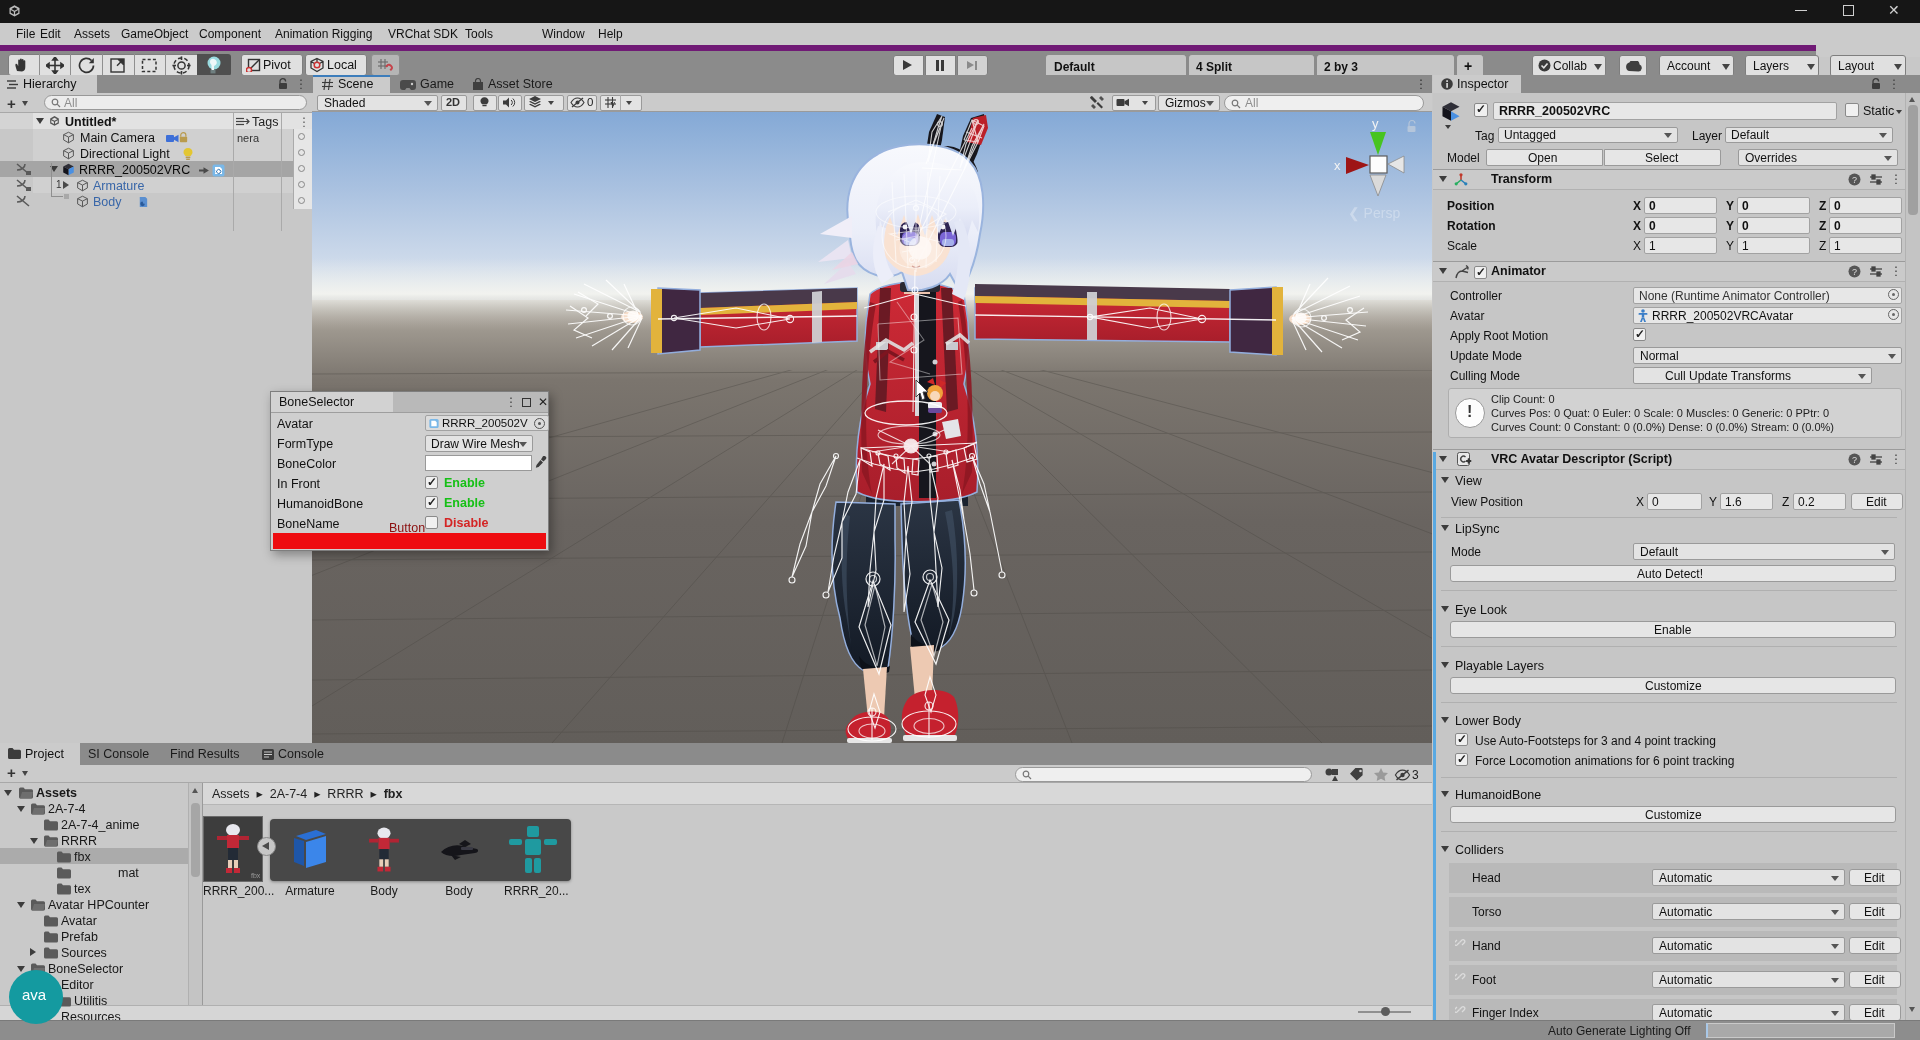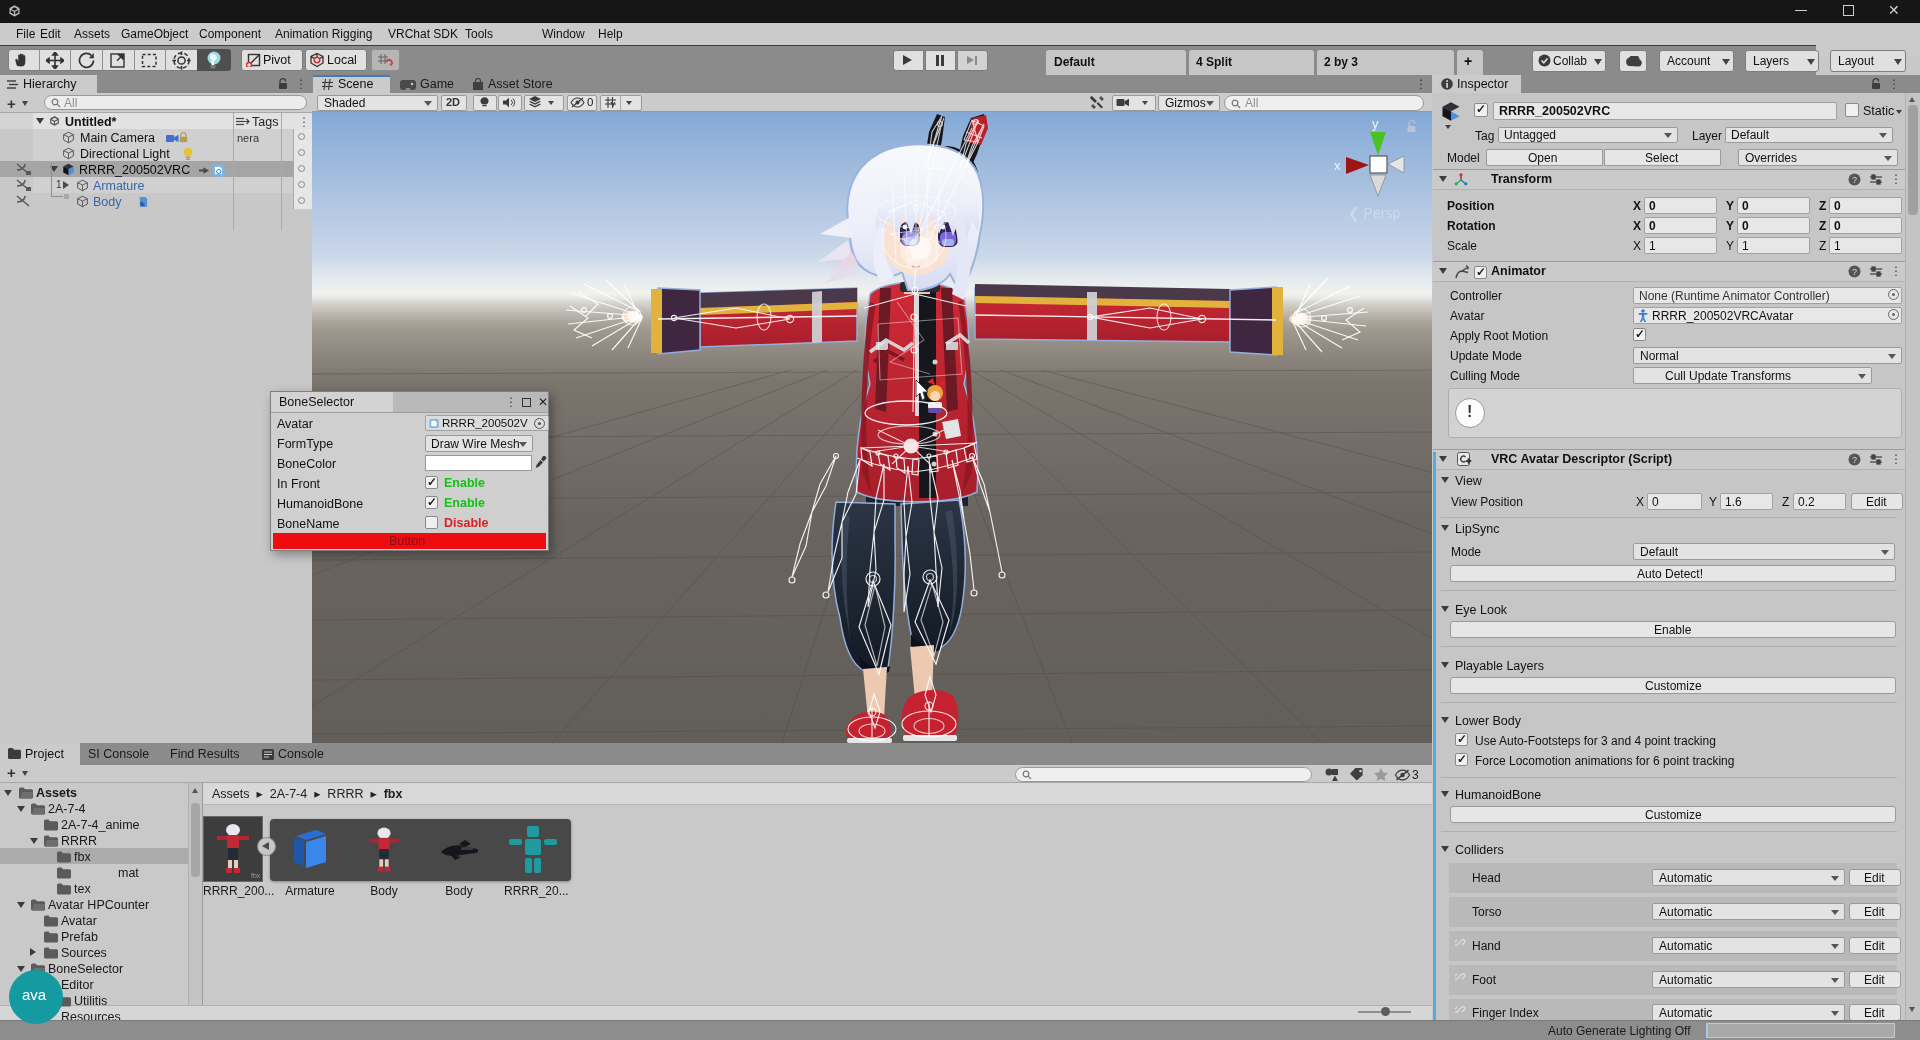--- a/index.html
+++ b/index.html
@@ -35,21 +35,21 @@
   <div class="abs" style="left:121px;top:4px;">GameObject</div>
   <div class="abs" style="left:199px;top:4px;">Component</div>
   <div class="abs" style="left:275px;top:4px;">Animation Rigging</div>
   <div class="abs" style="left:388px;top:4px;">VRChat SDK</div>
   <div class="abs" style="left:465px;top:4px;">Tools</div>
   <div class="abs" style="left:504px;top:20px;">Jobs</div>
   <div class="abs" style="left:542px;top:4px;">Window</div>
   <div class="abs" style="left:598px;top:4px;">Help</div>
 </div>
 
-<div class="abs" id="toolbar" style="left:0;top:45px;width:1816px;height:30px;background:#8b8b8b;border-top:1px solid #701a75;box-sizing:border-box;">
+<div class="abs" id="toolbar" style="left:0;top:45px;width:1816px;height:30px;background:#8b8b8b;border-top:6px solid #701a75;box-sizing:border-box;">
 
   <div class="abs btn" style="left:8px;top:3px;width:223px;height:22px;"></div>
   <div class="abs" style="left:39px;top:3px;width:1px;height:22px;background:#909090;"></div>
   <div class="abs" style="left:70px;top:3px;width:1px;height:22px;background:#909090;"></div>
   <div class="abs" style="left:102px;top:3px;width:1px;height:22px;background:#909090;"></div>
   <div class="abs" style="left:134px;top:3px;width:1px;height:22px;background:#909090;"></div>
   <div class="abs" style="left:165px;top:3px;width:1px;height:22px;background:#909090;"></div>
   <div class="abs" style="left:197px;top:3px;width:34px;height:22px;background:#4f4f4f;border-radius:0 3px 3px 0;"></div>
 
   <svg class="abs" style="left:14px;top:7px;" width="16" height="14" viewBox="0 0 16 14">
@@ -800,21 +800,21 @@
   <div class="abs" style="left:173px;top:84px;font-size:12.5px;font-weight:bold;color:#16c016;">Enable</div>
   <div class="abs" style="left:6px;top:105px;font-size:12.5px;color:#111;">HumanoidBone</div>
   <div class="cb" style="left:154px;top:104px;width:13px;height:13px;">
       <span class="ck">✓</span>
     </div>
   <div class="abs" style="left:173px;top:104px;font-size:12.5px;font-weight:bold;color:#16c016;">Enable</div>
   <div class="abs" style="left:6px;top:125px;font-size:12.5px;color:#111;">BoneName</div>
   <div class="cb" style="left:154px;top:124px;width:13px;height:13px;"></div>
   <div class="abs" style="left:173px;top:124px;font-size:12.5px;font-weight:bold;color:#d42525;">Disable</div>
   <div class="abs" style="left:2px;top:141px;width:273px;height:16px;background:#ee0c10;"></div>
-  <div class="abs" style="left:118px;top:142px;font-size:12.5px;color:#8a0e0e;">Button</div>
+  <div class="abs" style="left:118px;top:129px;font-size:12.5px;color:#8a0e0e;">Button</div>
 </div>
 
 <div class="abs" id="project" style="left:0;top:743px;width:1432px;height:277px;background:#c8c8c8;">
 
   <div class="abs" style="left:0;top:0;width:1432px;height:22px;background:#8b8b8b;"></div>
   <div class="abs" style="left:0;top:0;width:80px;height:22px;background:#cbcbcb;"></div>
   <svg class="abs" style="left:8px;top:5px;" width="13" height="11" viewBox="0 0 13 11">
       <path fill="#3c3c3c" d="M0 1.5 A1.5 1.5 0 0 1 1.5 0 L4.5 0 L6 1.8 L11.5 1.8 A1.5 1.5 0 0 1 13 3.3 L13 9.5 A1.5 1.5 0 0 1 11.5 11 L1.5 11 A1.5 1.5 0 0 1 0 9.5 Z"></path>
     </svg>
   <div class="abs" style="left:25px;top:4px;font-size:12.5px;color:#111;">Project</div>
@@ -1176,20 +1176,21 @@
         <span class="ck">✓</span>
       </div>
     <div class="abs" style="left:17px;top:256px;">Update Mode</div>
     <div class="abs dd" style="left:200px;top:254px;width:269px;height:17px;"><span style="margin-left:6px;line-height:16px;display:inline-block;">Normal</span><span class="ddarrow"></span></div>
     <div class="abs" style="left:17px;top:276px;">Culling Mode</div>
     <div class="abs dd" style="left:200px;top:274px;width:239px;height:17px;padding-left:25px;"><span style="margin-left:6px;line-height:16px;display:inline-block;">Cull Update Transforms</span><span class="ddarrow"></span></div>
 
     <div class="abs" style="left:15px;top:295px;width:454px;height:50px;background:#d2d2d2;border:1px solid #aeaeae;border-radius:3px;box-sizing:border-box;"></div>
     <div class="abs" style="left:22px;top:305px;width:30px;height:30px;border-radius:50%;background:#fdfdfd;border:1px solid #999;box-sizing:border-box;"></div>
     <div class="abs" style="left:34px;top:310px;font-size:16px;font-weight:bold;color:#333;">!</div>
+    <div class="abs" style="left:58px;top:299px;font-size:11px;color:#222;line-height:14px;">Clip Count: 0<br>Curves Pos: 0 Quat: 0 Euler: 0 Scale: 0 Muscles: 0 Generic: 0 PPtr: 0<br>Curves Count: 0 Constant: 0 (0.0%) Dense: 0 (0.0%) Stream: 0 (0.0%)</div>
 
     <div class="abs" style="left:0;top:356px;width:472px;height:21px;background:#cacaca;border-top:1px solid #9b9b9b;border-bottom:1px solid #b1b1b1;box-sizing:border-box;"></div>
     <div class="abs" style="left:6px;top:363px;">
         <div class="trid"></div>
       </div>
     <svg class="abs" style="left:24px;top:359px;" width="15" height="15" viewBox="0 0 15 15">
         <rect x="0.5" y="0.5" width="12" height="13" rx="2" fill="#e8e8e8" stroke="#555" stroke-width="1"></rect>
         <path fill="none" stroke="#444" stroke-width="1.4" d="M8.5 5 A2.8 2.8 0 1 0 8.5 9"></path>
         <path fill="#333" d="M9 9 L14 9 M11.5 6.5 L11.5 11.5" stroke="#333" stroke-width="1.6"></path>
         <line x1="9.3" y1="9" x2="14.3" y2="9" stroke="#333" stroke-width="1.6"></line>

